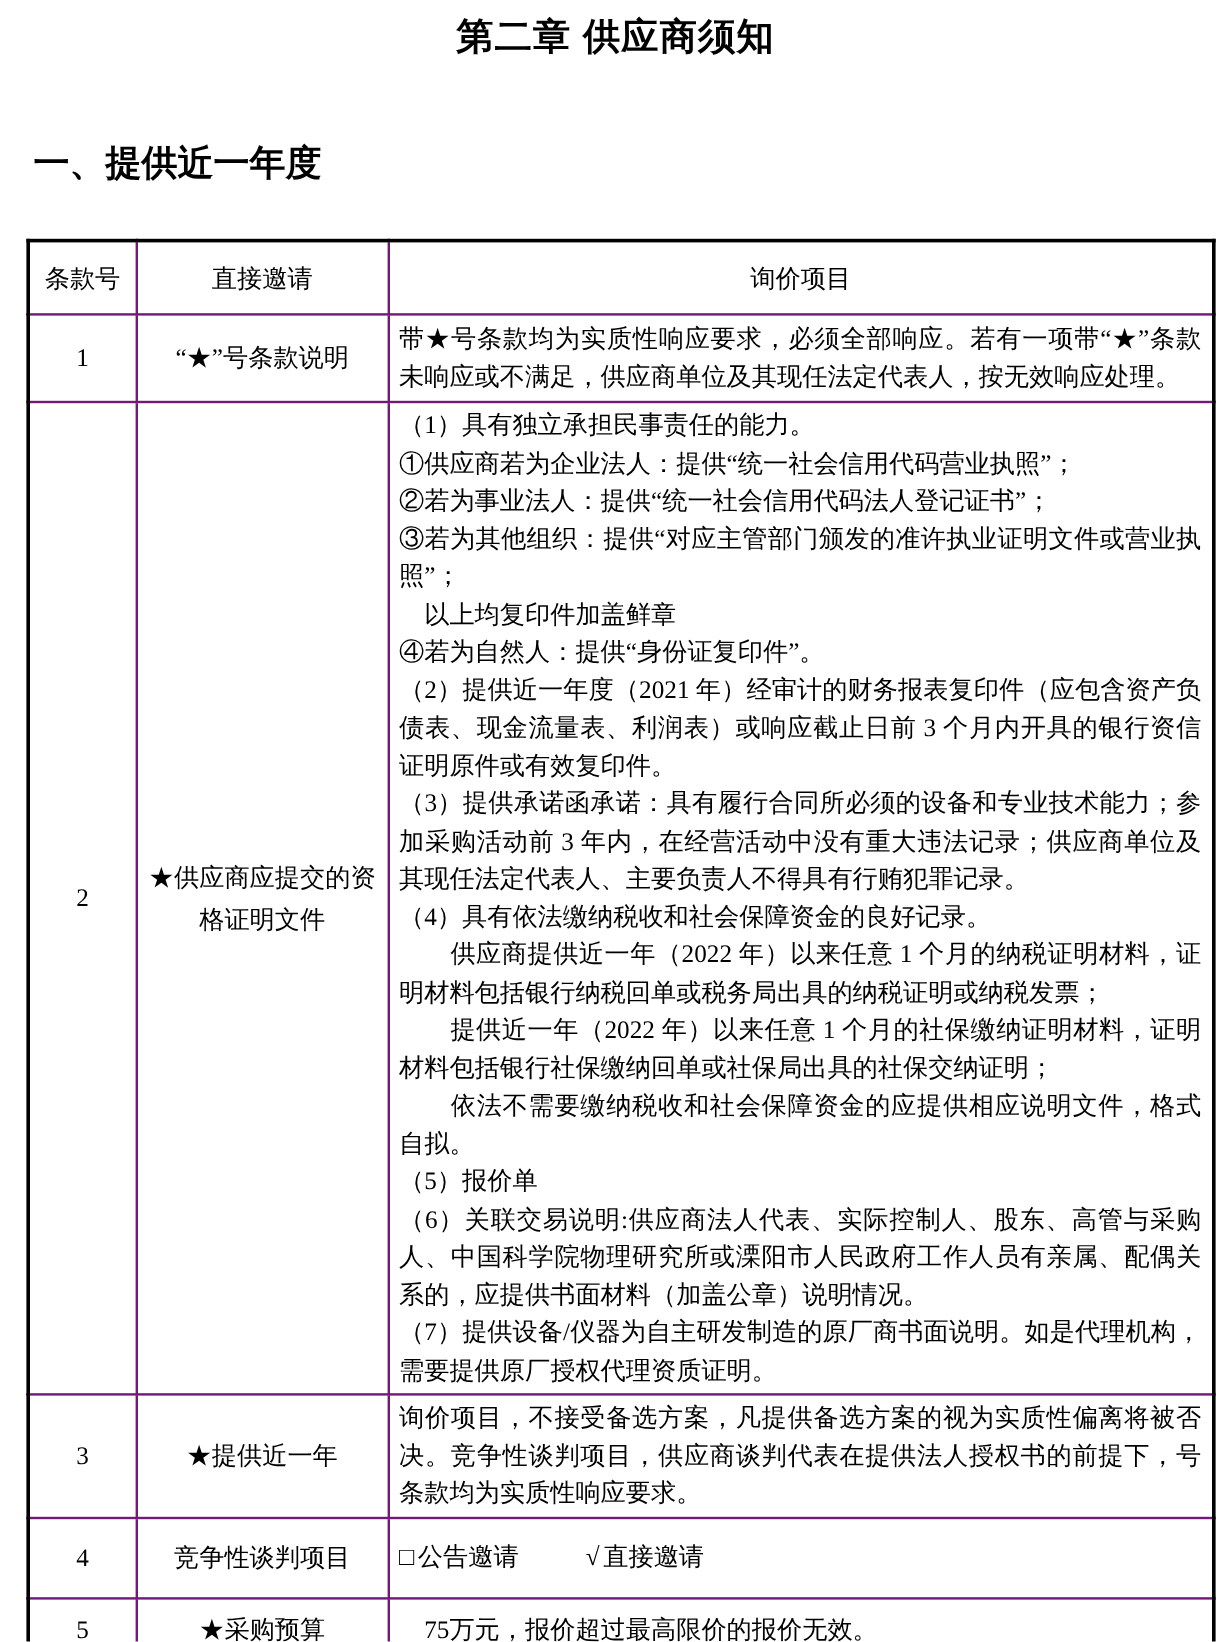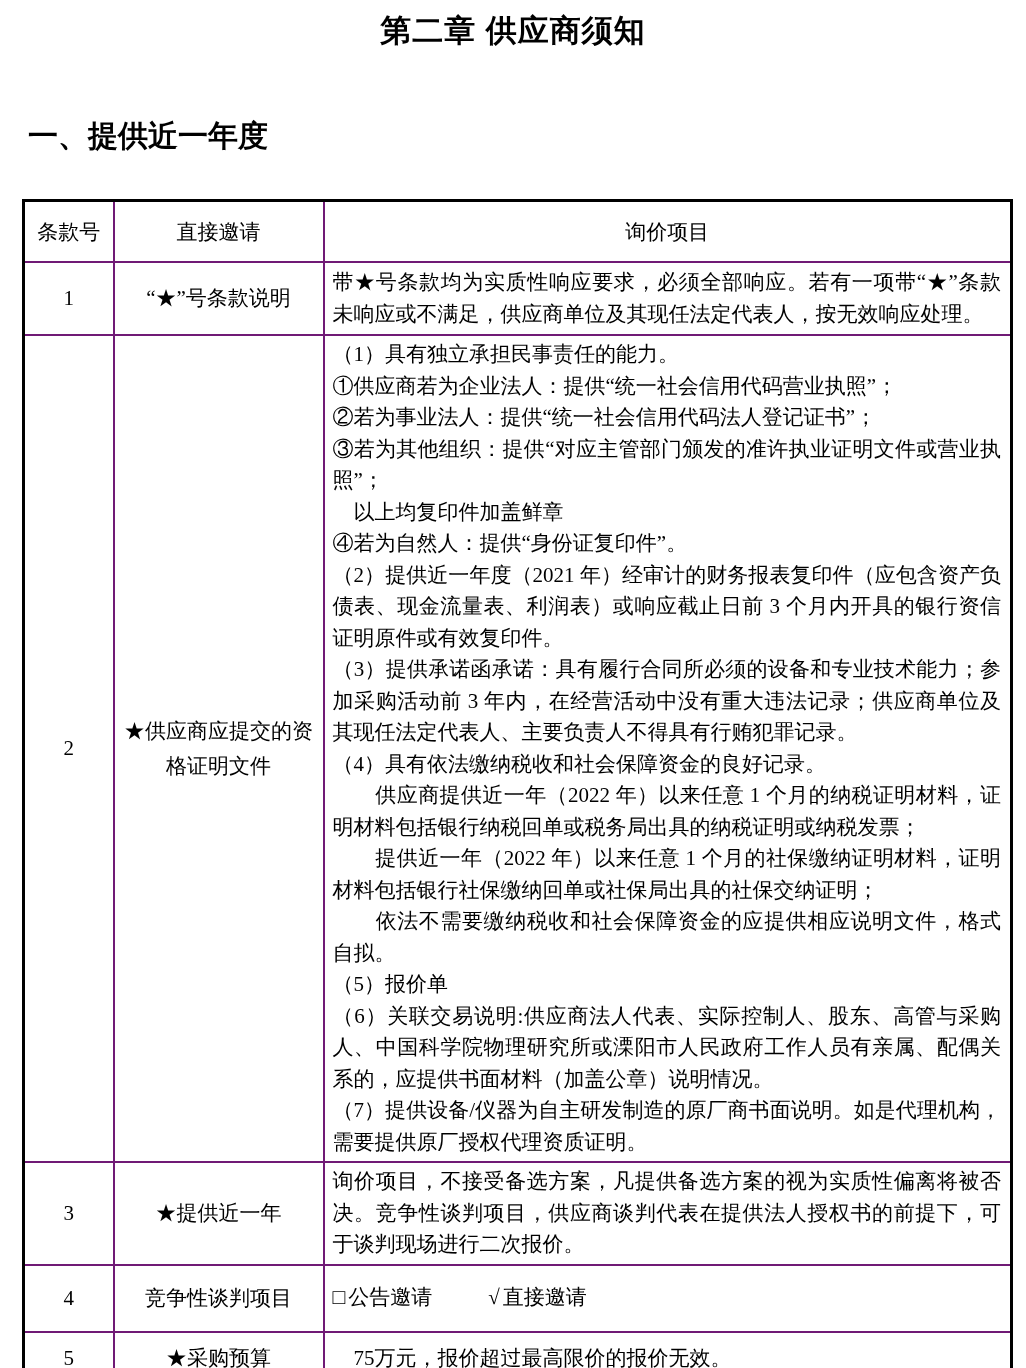--- a/index.html
+++ b/index.html
@@ -122,21 +122,21 @@
 　　提供近一年（2022 年）以来任意 1 个月的社保缴纳证明材料，证明材料包括银行社保缴纳回单或社保局出具的社保交纳证明；
 　　依法不需要缴纳税收和社会保障资金的应提供相应说明文件，格式自拟。
 （5）报价单
 （6）关联交易说明:供应商法人代表、实际控制人、股东、高管与采购人、中国科学院物理研究所或溧阳市人民政府工作人员有亲属、配偶关系的，应提供书面材料（加盖公章）说明情况。
 （7）提供设备/仪器为自主研发制造的原厂商书面说明。如是代理机构，需要提供原厂授权代理资质证明。</td>
     </tr>
 
     <tr class="row-h3">
       <td class="c-num">3</td>
       <td class="c-name">★提供近一年</td>
-      <td class="c-desc">询价项目，不接受备选方案，凡提供备选方案的视为实质性偏离将被否决。竞争性谈判项目，供应商谈判代表在提供法人授权书的前提下，可于谈判现场进行二次报价。</td>
+      <td class="c-desc">询价项目，不接受备选方案，凡提供备选方案的视为实质性偏离将被否决。竞争性谈判项目，供应商谈判代表在提供法人授权书的前提下，号条款均为实质性响应要求。</td>
     </tr>
 
     <tr class="row-h4">
       <td class="c-num">4</td>
       <td class="c-name">竞争性谈判项目</td>
       <td class="c-desc invite-cell">
         <span class="invite-opt"><span class="invite-glyph">□</span><span>公告邀请</span></span><span class="invite-opt"><span class="invite-glyph">√</span><span>直接邀请</span></span>
       </td>
     </tr>
 

